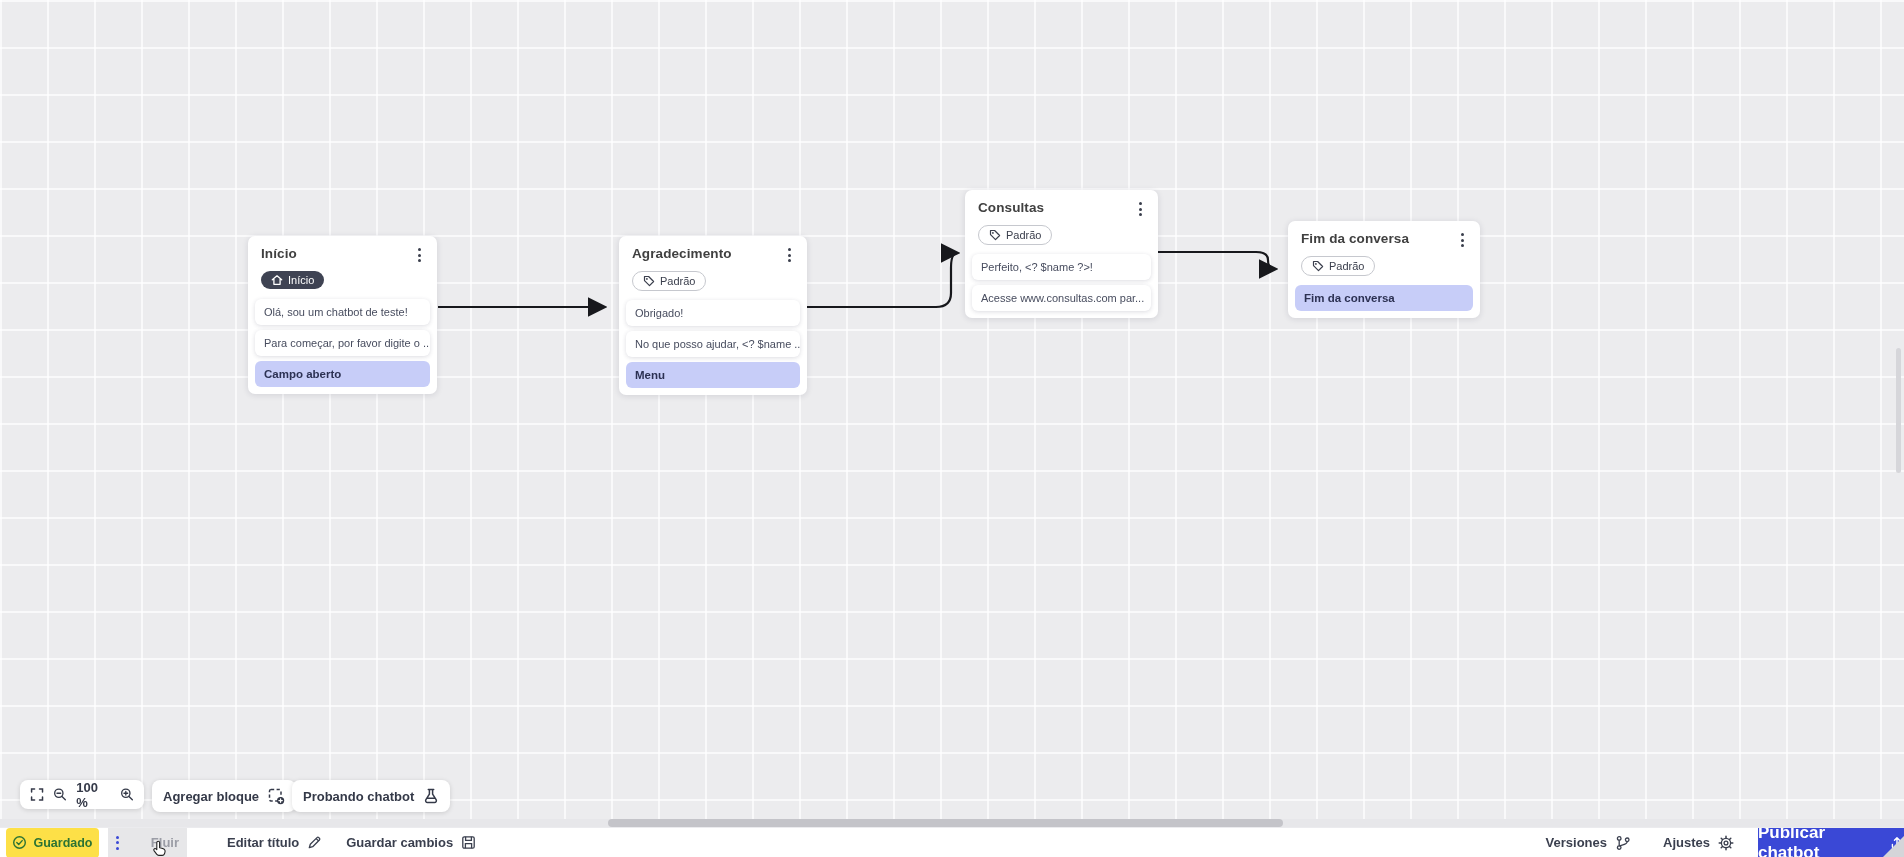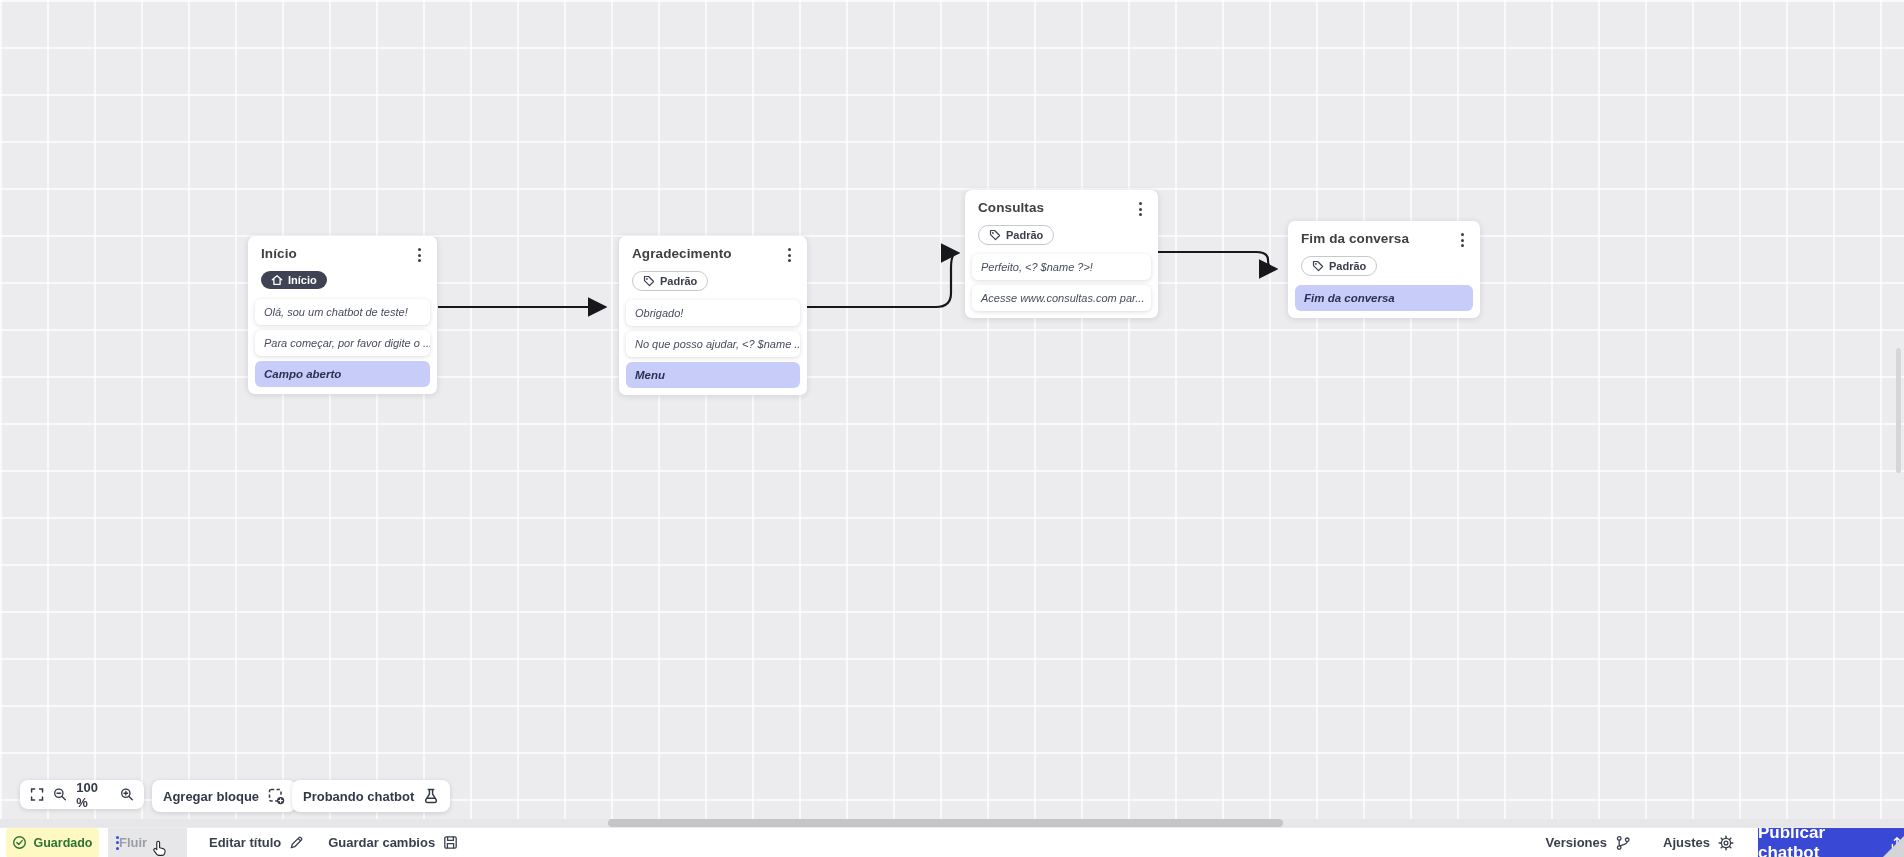--- a/index.html
+++ b/index.html
@@ -29,32 +29,31 @@
     box-shadow:0 1px 6px rgba(30,34,60,.13);
     padding:8px 7px 7px;
   }
   .node-header { display:flex; justify-content:space-between; align-items:flex-start; padding:2px 5px 0 6px; }
   .node-title { font-size:13.5px; font-weight:700; color:#404040; letter-spacing:.1px; }
   .kebab { display:flex; flex-direction:column; gap:2.5px; align-items:center; padding:2px 4px; cursor:pointer; }
   .kebab i { width:3px; height:3px; border-radius:50%; background:#3a3e4c; display:block; }
   .badge-row { padding:7px 5px 4px 6px; }
   .badge {
     display:inline-flex; align-items:center; gap:5px;
-    font-size:11px; font-weight:700; border-radius:12px; padding:3px 10px;
+    font-size:11px; font-weight:400; border-radius:12px; padding:3px 10px;
   }
   .badge.dark { background:#3f4353; color:#ffffff; }
   .badge.outline { background:#ffffff; color:#3a3e4c; border:1px solid #c6c8ce; }
   .node-item {
     height:26px; display:flex; align-items:center;
     margin-top:5px; padding:0 9px;
     background:#ffffff; border-radius:6px;
     box-shadow:0 1px 4px rgba(35,40,70,.16);
     font-size:11px; color:#474c5e; white-space:nowrap; overflow:hidden;
     cursor:pointer;
-    font-style:italic;
   }
   .node-item.action {
     background:#c7cdf8; color:#2c3153; font-weight:700;
     box-shadow:none; font-size:11.5px;
   }
   
   .tool-btn {
     position:absolute; height:29px; top:780px;
     background:#fff; border-radius:8px;
     box-shadow:0 1px 5px rgba(0,0,0,.14);
@@ -68,33 +67,33 @@
   .vscroll-thumb { position:absolute; left:1896px; top:348px; width:5px; height:125px; background:#d6d6da; border-radius:3px; }
   
   .bottombar {
     position:absolute; left:0; bottom:0; width:1904px; height:30px;
     background:#ffffff; border-top:1px solid #ebebee;
     display:flex; align-items:center;
     font-size:13px; font-weight:700; color:#3a3f4e;
   }
   .saved-chip {
     margin-left:6px; width:93px; height:30px; border-radius:4px;
-    background:#fef9c3; color:#2c7334;
+    background:#fde047; color:#2c7334;
     display:flex; align-items:center; justify-content:center; gap:6px;
     font-size:12.5px;
   }
   .flow-tab {
     margin-left:9px; width:79px; height:30px; background:#e7e7e9;
     display:flex; align-items:center; padding:0 8px; cursor:pointer;
   }
   .flow-tab .kebab-blue { display:flex; flex-direction:column; gap:2.5px; }
   .flow-tab .kebab-blue i { width:3px; height:3px; border-radius:50%; background:#3a48d6; display:block; }
-  .flow-tab .flow-label { flex:1; text-align:left; color:#9b9da6; }
+  .flow-tab .flow-label { flex:1; text-align:right; color:#9b9da6; }
   .bar-link { display:flex; align-items:center; gap:8px; cursor:pointer; }
-  .bar-link.editar { margin-left:22px; }
+  .bar-link.editar { margin-left:40px; }
   .bar-link.guardar { margin-left:24px; }
   .bar-spacer { flex:1; }
   .bar-link.versiones { margin-right:32px; }
   .bar-link.ajustes { margin-right:24px; }
   .publish-btn {
     width:146px; height:30px; background:#3a48d6; color:#fff;
     display:flex; align-items:center; justify-content:center; gap:8px;
     font-size:17px; font-weight:700; cursor:pointer; position:relative; overflow:hidden;
   }
   .corner-tri { position:absolute; right:0; bottom:0; }

